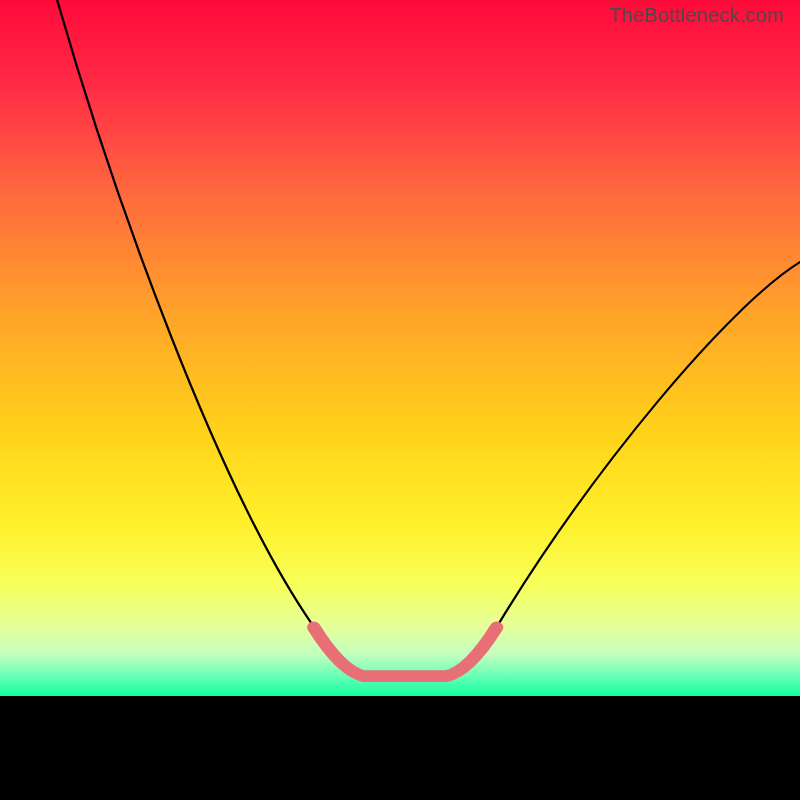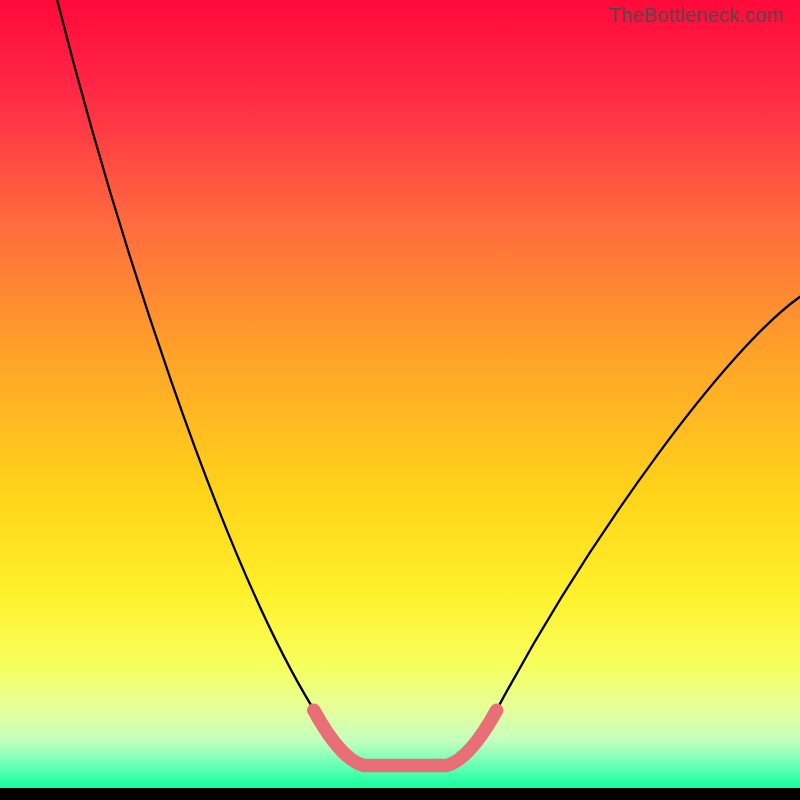--- a/index.html
+++ b/index.html
@@ -6,21 +6,21 @@
     margin: 0;
     padding: 0;
     width: 800px;
     height: 800px;
     background: #000;
     overflow: hidden;
   }
   .frame {
     position: relative;
     width: 800px;
-    height: 788px;
+    height: 696px;
     background: #000;
   }
   .plot-area {
     position: absolute;
     left: 15px;
     top: 15px;
     width: 770px;
     height: 770px;
     overflow: hidden;
   }

